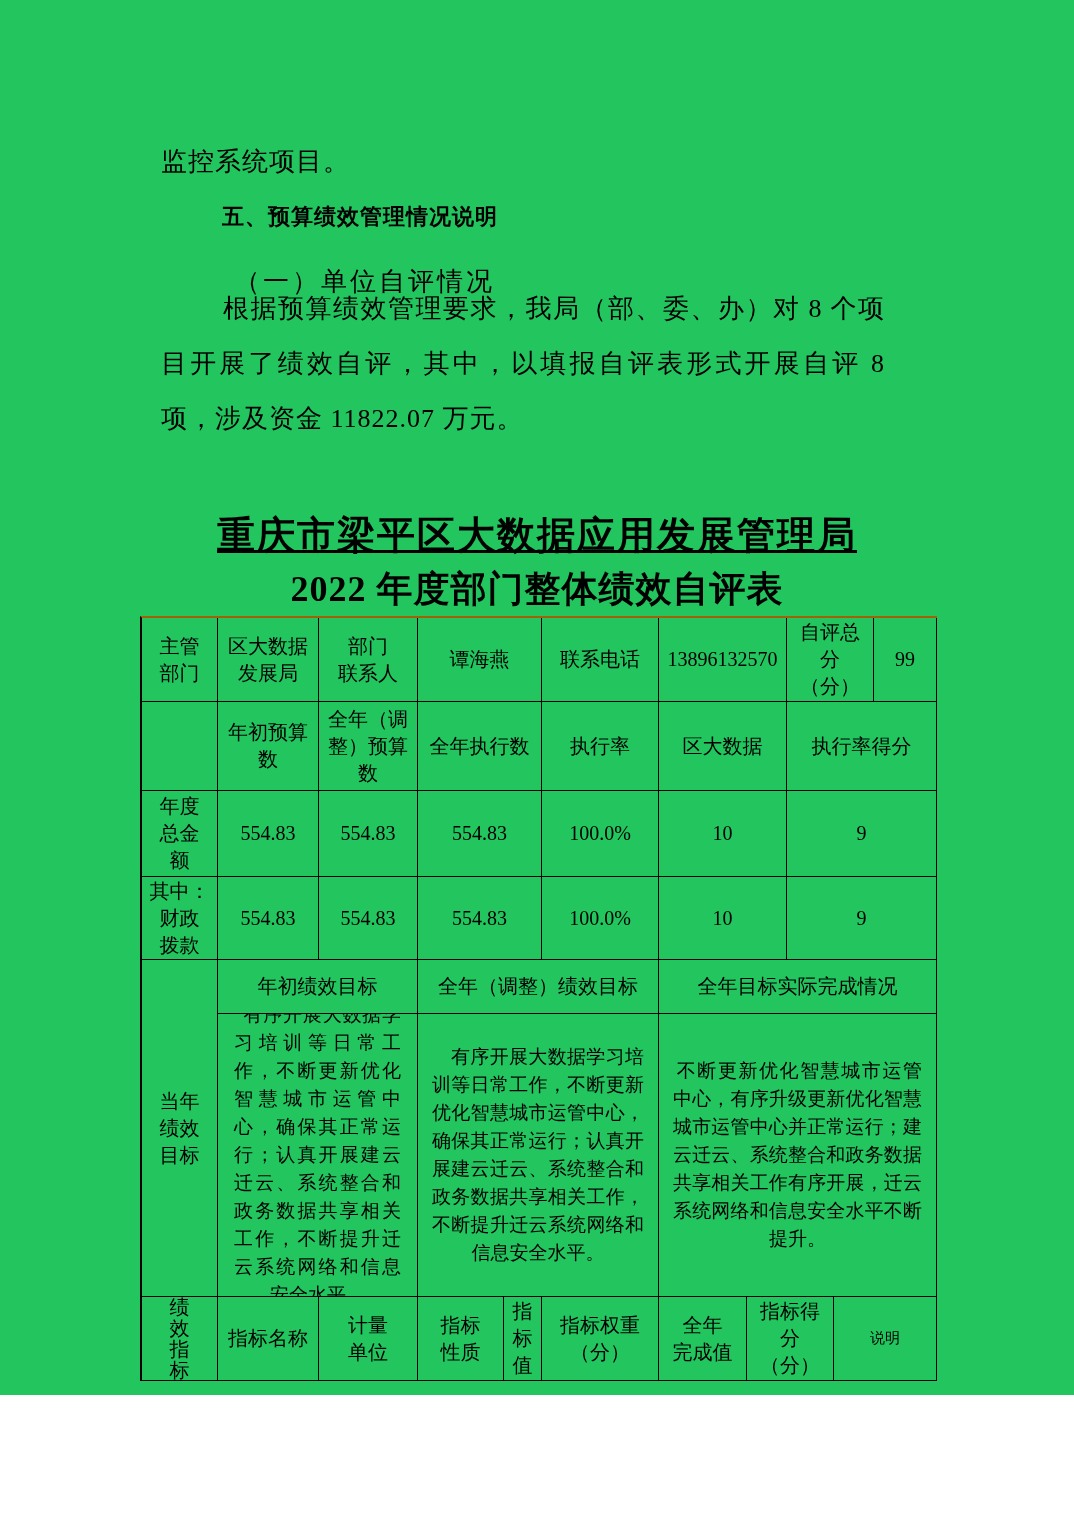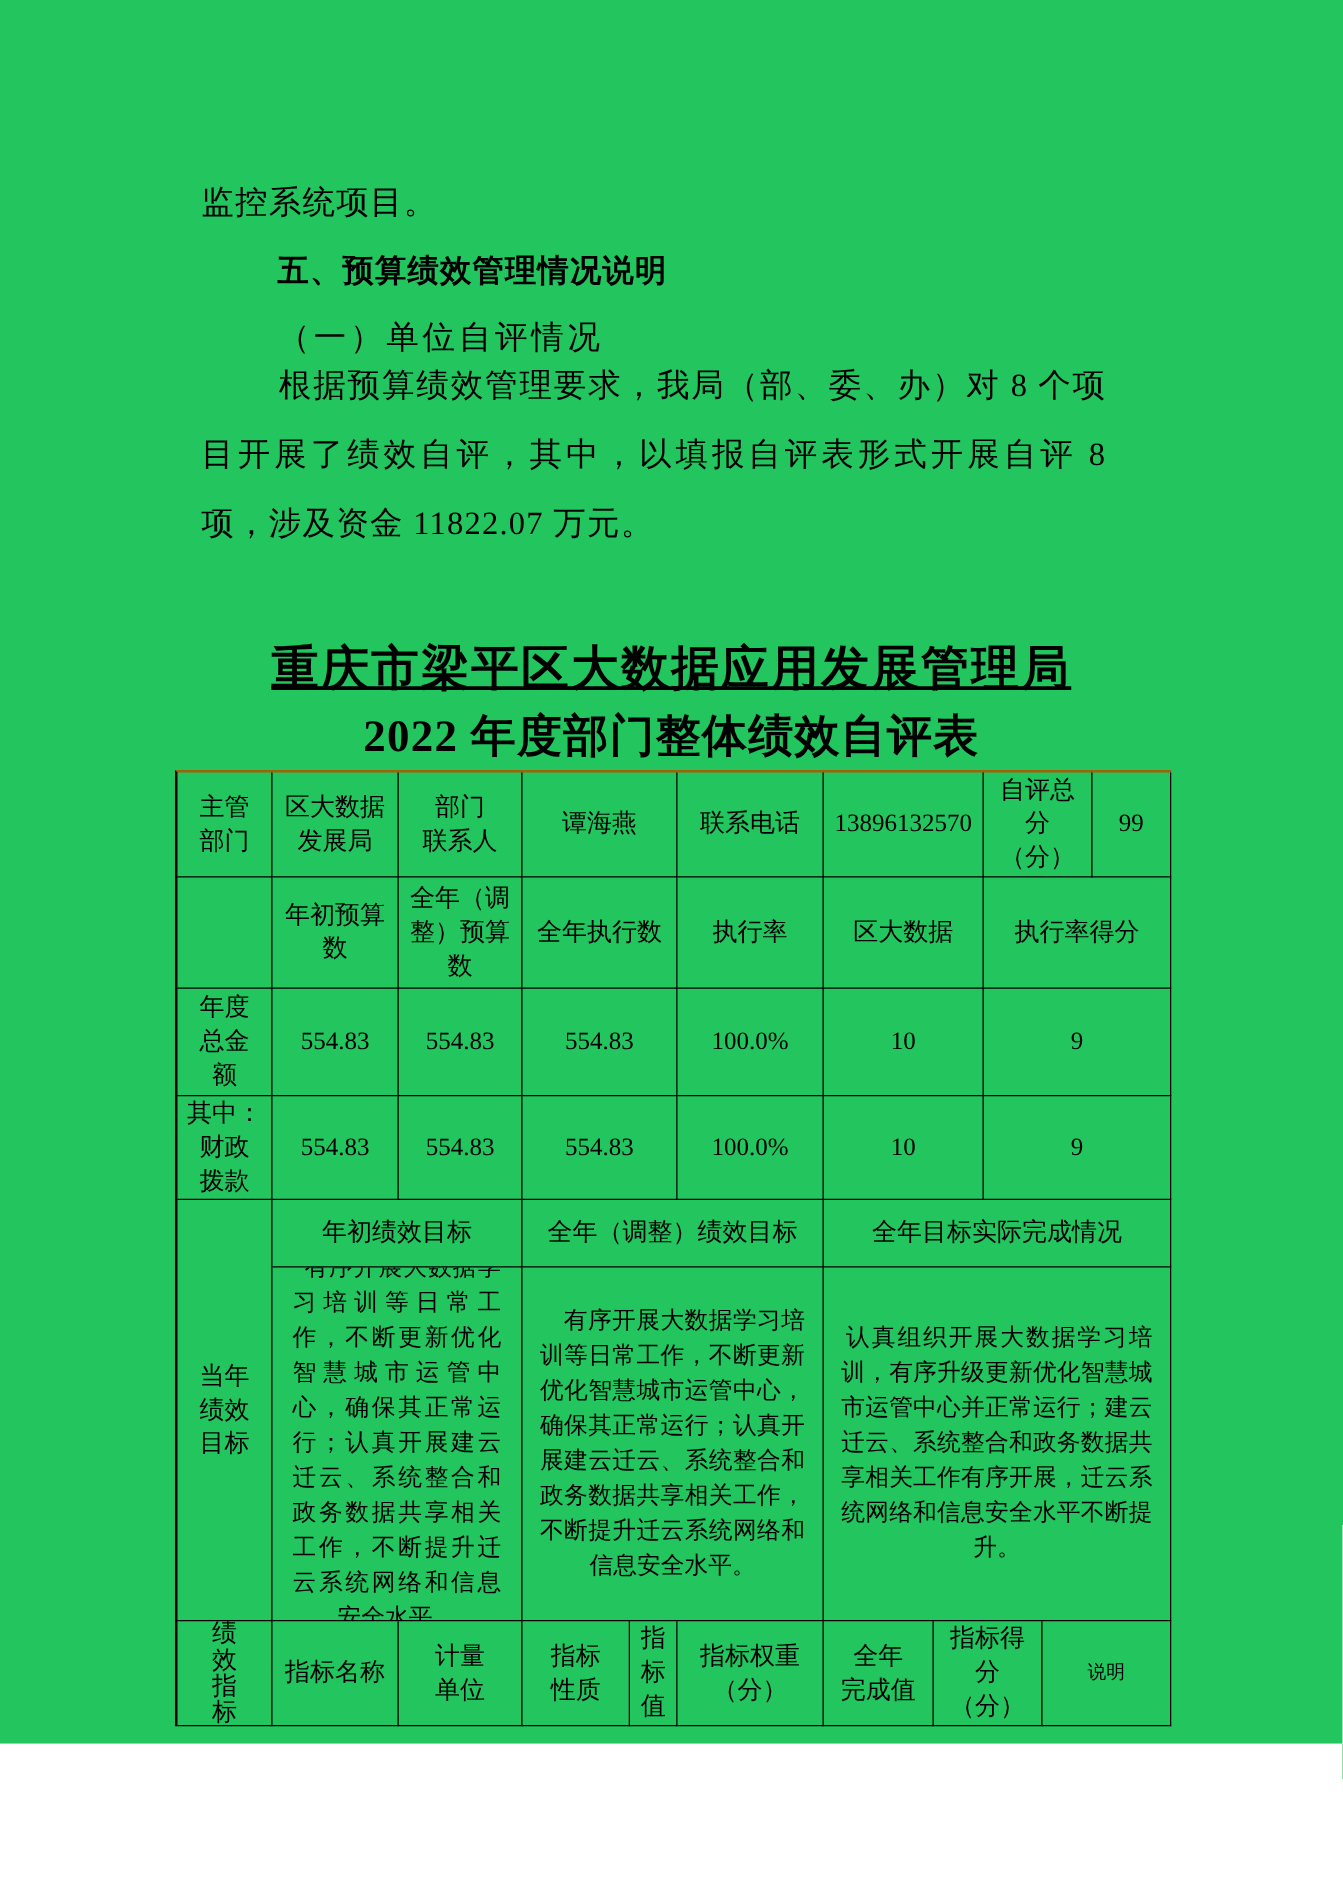--- a/index.html
+++ b/index.html
@@ -21,36 +21,36 @@
     left: 161px;
     top: 135px;
     font-size: 26px;
     line-height: 54px;
     letter-spacing: 1px;
   }
   .sec-heading {
     position: absolute;
     left: 222px;
     top: 190px;
-    font-size: 25px;
+    font-size: 22px;
     line-height: 54px;
     font-weight: bold;
     font-family: "Liberation Sans", "DejaVu Sans", sans-serif;
     letter-spacing: 1px;
     margin: 0;
   }
   .sub-heading {
     position: absolute;
     left: 222px;
     top: 243px;
     font-size: 26px;
     line-height: 54px;
     font-weight: normal;
     letter-spacing: 3px;
-    margin: 0;
+    margin: 12px;
   }
   .body-para {
     position: absolute;
     left: 161px;
     top: 281px;
     width: 724px;
     font-size: 26px;
     line-height: 55px;
     text-align: justify;
     text-indent: 62px;
@@ -249,21 +249,21 @@
         <div class="ct">全年目标实际完成情况</div>
       </div>
 
     <div class="cell cs2 goal-text g1">
         <div class="ct">有序开展大数据学习培训等日常工作，不断更新优化智慧城市运管中心，确保其正常运行；认真开展建云迁云、系统整合和政务数据共享相关工作，不断提升迁云系统网络和信息安全水平。</div>
       </div>
     <div class="cell cs3 goal-text g2">
         <div class="ct">有序开展大数据学习培训等日常工作，不断更新优化智慧城市运管中心，确保其正常运行；认真开展建云迁云、系统整合和政务数据共享相关工作，不断提升迁云系统网络和信息安全水平。</div>
       </div>
     <div class="cell cs5 goal-text g3">
-        <div class="ct">认真组织开展大数据学习培训，有序升级更新优化智慧城市运管中心并正常运行；建云迁云、系统整合和政务数据共享相关工作有序开展，迁云系统网络和信息安全水平不断提升。</div>
+        <div class="ct">不断更新优化智慧城市运管中心，有序升级更新优化智慧城市运管中心并正常运行；建云迁云、系统整合和政务数据共享相关工作有序开展，迁云系统网络和信息安全水平不断提升。</div>
       </div>
 
     <div class="cell tight">
         <div class="ct">绩
 效
 指
 标</div>
       </div>
     <div class="cell">
         <div class="ct">指标名称</div>

